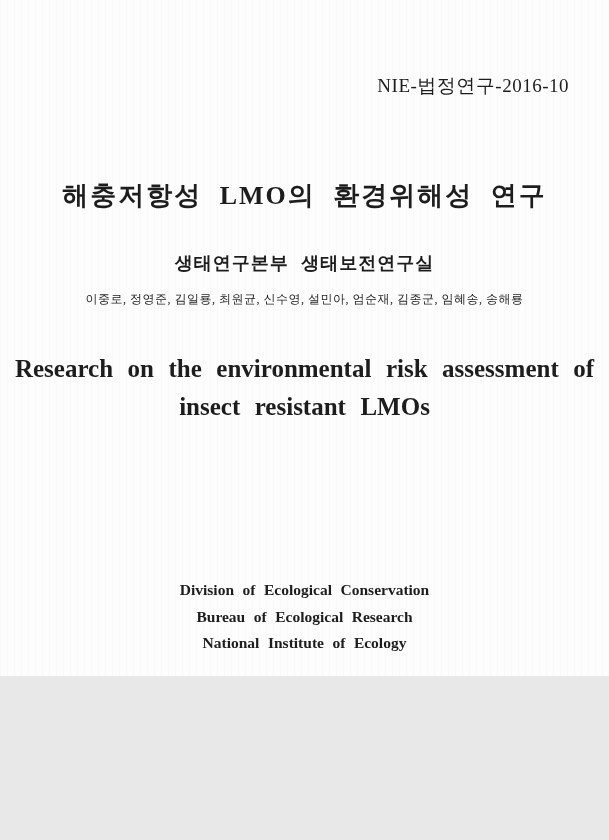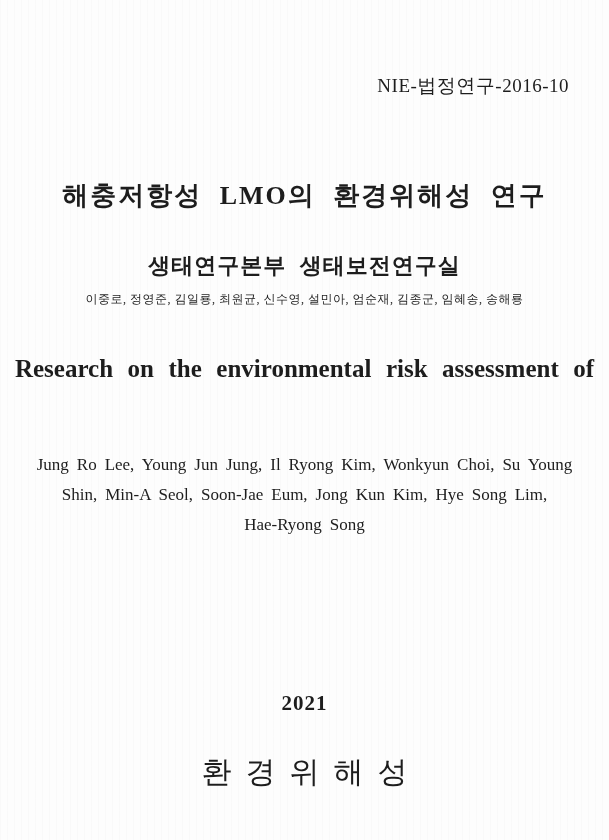--- a/index.html
+++ b/index.html
@@ -4,21 +4,21 @@
 <style>
   * { margin: 0; padding: 0; box-sizing: border-box; }
   html, body { background: #e8e8e8; }
   body {
     font-family: "Liberation Serif", "DejaVu Serif", serif;
     color: #1d1d1d;
   }
   .page {
     position: relative;
     width: 609px;
-    height: 840px;
+    height: 676px;
     margin: 0 auto;
     background: #fdfdfd;
     
     background-image: repeating-linear-gradient(
       90deg,
       rgba(0,0,0,0.015) 0px, rgba(0,0,0,0.015) 1px,
       transparent 1px, transparent 7px
     );
     overflow: hidden;
     padding-left: 31px;
@@ -43,21 +43,21 @@
   }
   .title-ko {
     top: 138px;
     font-size: 26px;
     font-weight: bold;
     letter-spacing: 2px;
     word-spacing: 9px;
   }
   .affiliation-ko {
     top: 211px;
-    font-size: 22px;
+    font-size: 18px;
     font-weight: bold;
     letter-spacing: 1px;
     word-spacing: 7px;
   }
   .authors-ko {
     top: 251px;
     font-size: 12px;
     font-weight: normal;
     letter-spacing: 0.5px;
   }
@@ -103,26 +103,27 @@
   <div class="report-number">NIE-법정연구-2016-10</div>
 
   <h1 class="block title-ko">해충저항성 LMO의 환경위해성 연구</h1>
 
   <div class="block affiliation-ko">생태연구본부 생태보전연구실</div>
 
   <div class="block authors-ko">이중로, 정영준, 김일룡, 최원균, 신수영, 설민아, 엄순재, 김종군, 임혜송, 송해룡</div>
 
   <h2 class="block title-en">
     <span class="line">Research on the environmental risk assessment of</span>
+    <span class="line">insect resistant LMOs</span>
   </h2>
 
-  <div class="block authors-en">
-    <span class="line">Jung Ro Lee, Young Jun Jung, Il Ryong Kim, Wonkyun Choi, Su Young</span>
-    <span class="line">Shin, Min-A Seol, Soon-Jae Eum, Jong Kun Kim, Hye Song Lim,</span>
-    <span class="line">Hae-Ryong Song</span>
+
+  <div class="block institution">
+    <span class="line">Division of Ecological Conservation</span>
+    <span class="line">Bureau of Ecological Research</span>
+    <span class="line">National Institute of Ecology</span>
   </div>
-
 
   <div class="block year">2021</div>
 
   <div class="block publisher-ko">환경위해성</div>
 
 </div>
 
 </body></html>

